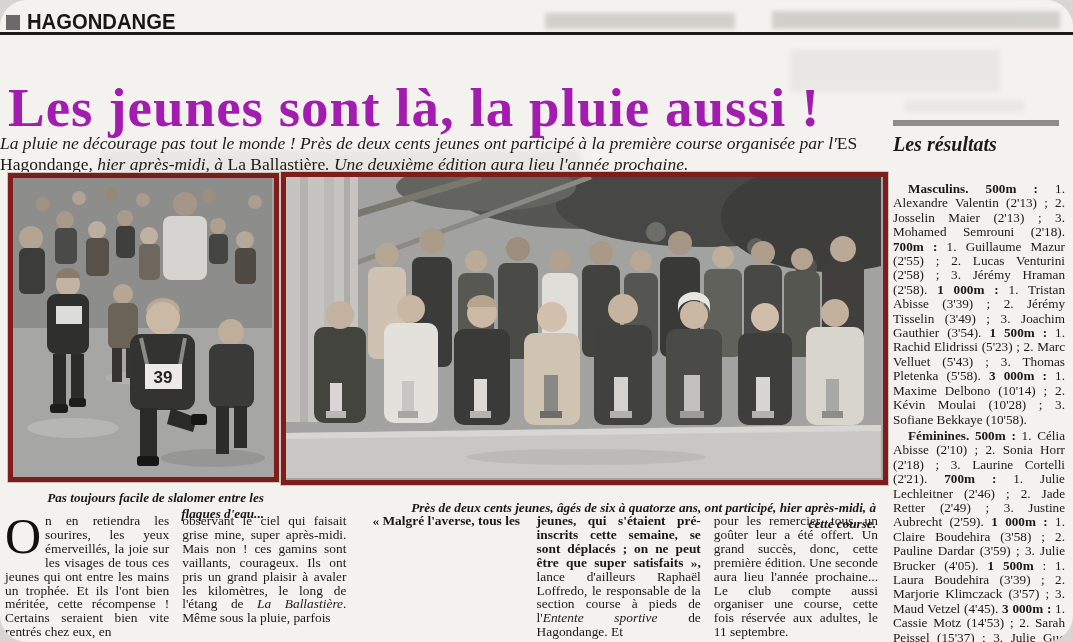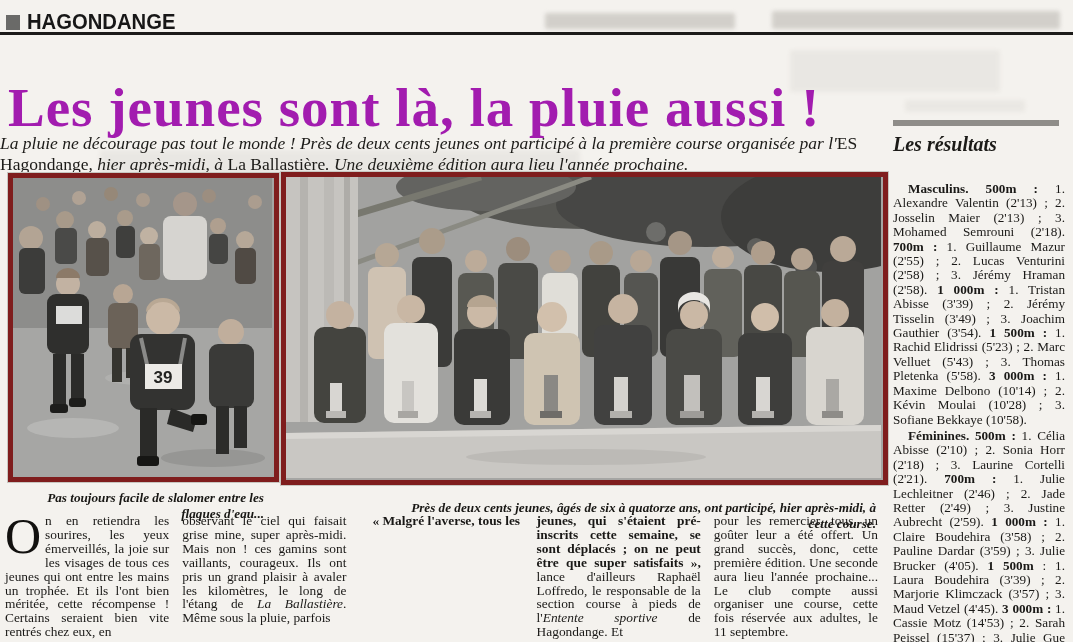--- a/index.html
+++ b/index.html
@@ -1,19 +1,19 @@
 <!DOCTYPE html>
 <html lang="fr"><head>
 <meta charset="utf-8">
 <style>
   html,body{margin:0;padding:0;background:#d8d6d2;}
   .page{
     position:relative;width:1073px;height:642px;margin:0 auto;
     background:#f4f2ee;overflow:hidden;
-    font-family:"Liberation Serif", serif;color:#151412;
+    font-family:"Liberation Serif", serif;color:#151412;border-radius:27px;
   }
   
   .section-head{position:absolute;left:6px;top:9px;display:flex;align-items:center;gap:7px;}
   .section-square{width:14px;height:15px;background:#6a6a68;}
   .section-label{
     font-family:"Liberation Sans", sans-serif;font-weight:bold;font-size:22px;
     letter-spacing:0px;transform:scaleX(.92);transform-origin:left center;color:#171717;
   }
   .mast-rule{position:absolute;left:0;top:32px;width:1073px;height:3px;background:#1c1b19;}
   

